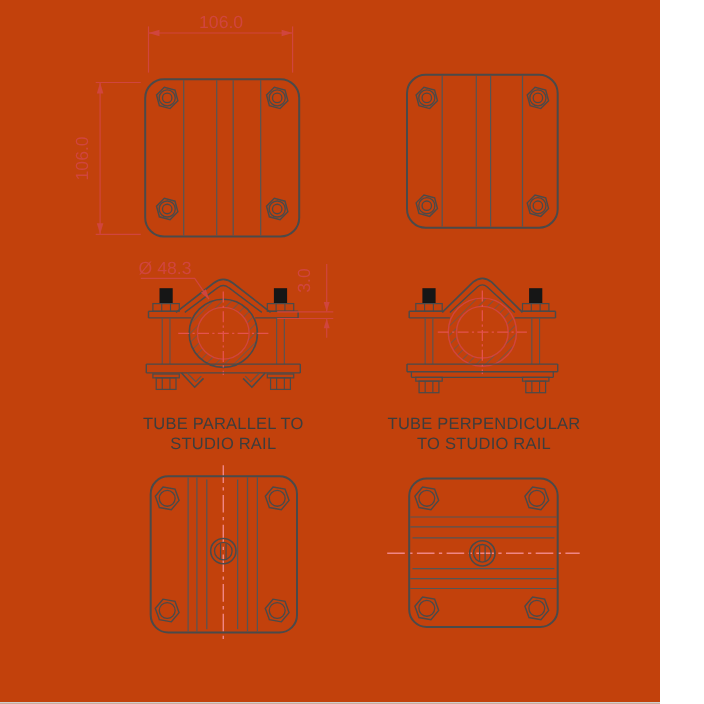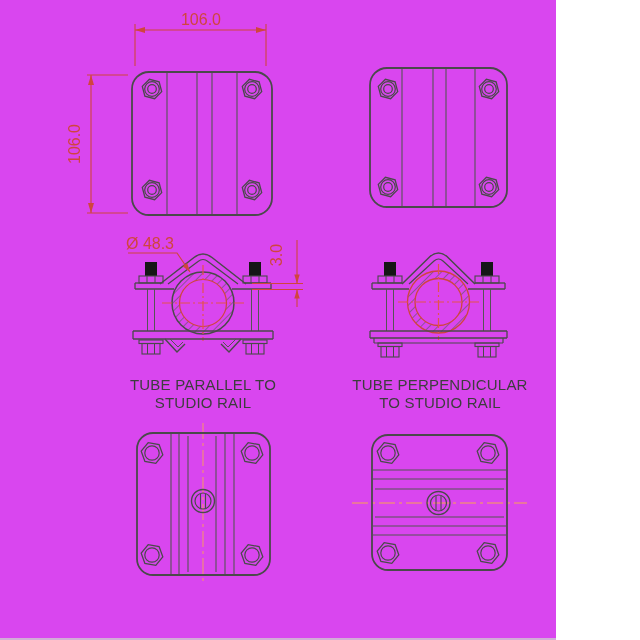--- a/index.html
+++ b/index.html
@@ -1,16 +1,16 @@
 <!DOCTYPE html>
 <html><head>
 <meta charset="utf-8">
 <style>
   html,body{margin:0;padding:0;background:#ffffff;}
-  .canvas{position:relative;width:556px;height:640px;background:#d946ef;overflow:hidden;
+  .canvas{position:relative;width:600px;height:640px;background:#c2410c;overflow:hidden;
           font-family:"Liberation Sans", sans-serif;}
   svg text{font-family:"Liberation Sans", sans-serif;}
   .dim-text{font-size:16px;fill:#d0453e;}
   .cap-text{font-size:15px;fill:#3d3d3d;letter-spacing:.2px;}
   .ln{stroke:#4a4a4a;fill:none;}
   .ln-thin{stroke:#555555;fill:none;}
   .red{stroke:#d0453e;fill:none;}
   .red-fill{fill:#d0453e;stroke:none;}
   .pink{stroke:#f08585;fill:none;}
   .cross{stroke:#e4524d;fill:none;}

